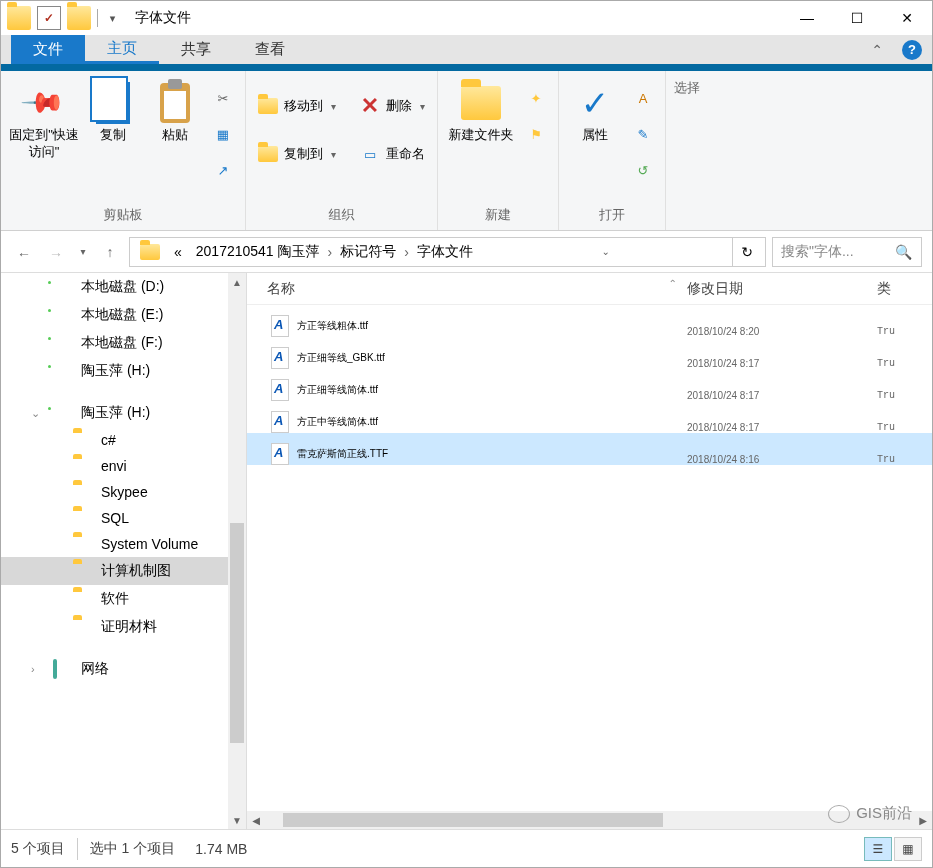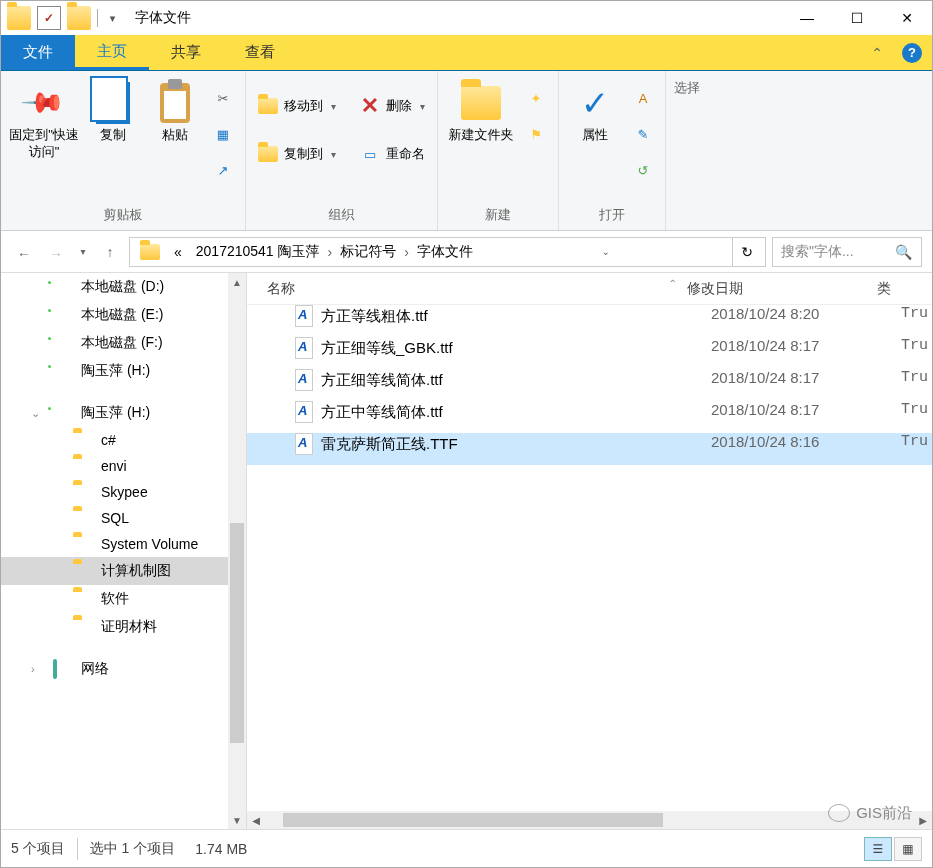--- a/index.html
+++ b/index.html
@@ -11,21 +11,21 @@
 .titlebar .qat span { width: 24px; height: 24px; display: flex; align-items: center; justify-content: center; }
 .titlebar .title { margin-left: 14px; font-size: 14px; }
 .titlebar .winbtns { margin-left: auto; display: flex; }
 .titlebar .winbtn { width: 50px; height: 34px; display: flex; align-items: center; justify-content: center; font-size: 14px; }
 
 .folder-mini { width: 20px; height: 16px; background: linear-gradient(#ffe89c, #ffc83d); border-radius: 2px; position: relative; }
 .folder-mini::before { content: ""; position: absolute; top: -4px; left: 0; width: 10px; height: 5px; background: #ffc83d; border-radius: 2px 2px 0 0; }
 .chk-mini { width: 16px; height: 16px; border: 1px solid #888; display: inline-flex; align-items: center; justify-content: center; color: #b03020; font-weight: bold; font-size: 12px; }
 
 
-.tabs { height: 36px; display: flex; align-items: stretch; background: #fde047; border-bottom: 1px solid #0369a1; }
+.tabs { height: 36px; display: flex; align-items: stretch; background: #e5e5e5; border-bottom: 7px solid #0369a1; padding-left: 10px; }
 .tab-file { background: #1979ca; color: #fff; padding: 0 22px; display: flex; align-items: center; font-size: 15px; }
 .tab { padding: 0 22px; display: flex; align-items: center; font-size: 15px; color: #333; }
 .tab.active { border-bottom: 3px solid #1979ca; color: #1979ca; font-weight: 400; }
 .tabs .spacer { flex: 1; }
 .help { width: 40px; display: flex; align-items: center; justify-content: center; color: #1979ca; font-size: 18px; }
 .help .circ { width: 20px; height: 20px; border-radius: 50%; background: #1979ca; color: #fff; display: flex; align-items: center; justify-content: center; font-size: 13px; font-weight: bold; }
 .chev { width: 30px; display: flex; align-items: center; justify-content: center; color: #666; }
 
 
 .ribbon { height: 160px; background: #f5f6f7; border-bottom: 1px solid #d0d0d0; display: flex; }
@@ -80,39 +80,39 @@
 .drive-s::after { content: ""; position: absolute; right: 2px; top: 2px; width: 3px; height: 3px; background: #5c5; border-radius: 50%; }
 .net-s { width: 18px; height: 14px; border: 2px solid #4a9; border-radius: 2px; }
 .exp { width: 14px; color: #888; font-size: 11px; }
 
 .filepane { flex: 1; position: relative; }
 .cols { display: flex; height: 32px; border-bottom: 1px solid #eee; align-items: center; color: #444; font-size: 14px; }
 .cols .c-name { width: 440px; padding-left: 20px; position: relative; }
 .cols .sort { position: absolute; right: 10px; top: -2px; color: #888; font-size: 10px; }
 .cols .c-date { width: 190px; }
 .cols .c-type { flex: 1; }
-.row { display: flex; height: 32px; align-items: flex-start; font-size: 15px; padding-left: 24px; }
+.row { display: flex; height: 32px; align-items: flex-end; font-size: 10px; }
 .row.sel { background: #cce8ff; }
 .row .c-name { width: 440px; padding-left: 24px; display: flex; align-items: center; gap: 8px; }
 .row .c-date { width: 190px; color: #666; }
 .row .c-type { flex: 1; color: #666; font-family: Liberation Mono, monospace; }
 .ttf-icon { width: 18px; height: 22px; background: #fff; border: 1px solid #ccc; position: relative; flex-shrink: 0; }
 .ttf-icon::after { content: "A"; position: absolute; left: 2px; top: 1px; font-size: 13px; color: #0b57b5; font-style: italic; font-weight: bold; }
 .scrollbar-h { position: absolute; bottom: 0; left: 0; right: 0; height: 18px; background: #f0f0f0; display: flex; align-items: center; }
 .scrollbar-h .thumb { height: 14px; width: 380px; background: #ccc; margin-left: 18px; }
 .scrollbar-h .arr { width: 18px; text-align: center; color: #666; font-size: 10px; }
 
 
 .statusbar { height: 38px; border-top: 1px solid #ddd; display: flex; align-items: center; padding: 0 10px; font-size: 14px; color: #444; }
 .statusbar .sep-v { width: 1px; height: 22px; background: #ccc; margin: 0 12px; }
 .statusbar .viewbtns { margin-left: auto; display: flex; gap: 2px; }
 .statusbar .vb { width: 28px; height: 24px; border: 1px solid #ccc; background: #f5f5f5; display: flex; align-items: center; justify-content: center; font-size: 12px; }
 .statusbar .vb.active { background: #cce8ff; border-color: #7bb; }
 
-.watermark { position: absolute; right: 20px; bottom: 44px; color: #888; font-size: 15px; display: flex; align-items: flex-start; gap: 6px; }
+.watermark { position: absolute; right: 20px; bottom: 44px; color: #888; font-size: 15px; display: flex; align-items: center; gap: 6px; }
 .watermark .wx { width: 22px; height: 18px; border-radius: 50%; border: 1px solid #aaa; }
 </style>
 </head>
 <body>
 
 <div class="titlebar">
   <div class="qat">
     <span>
         <span class="folder-mini"></span>
       </span>

